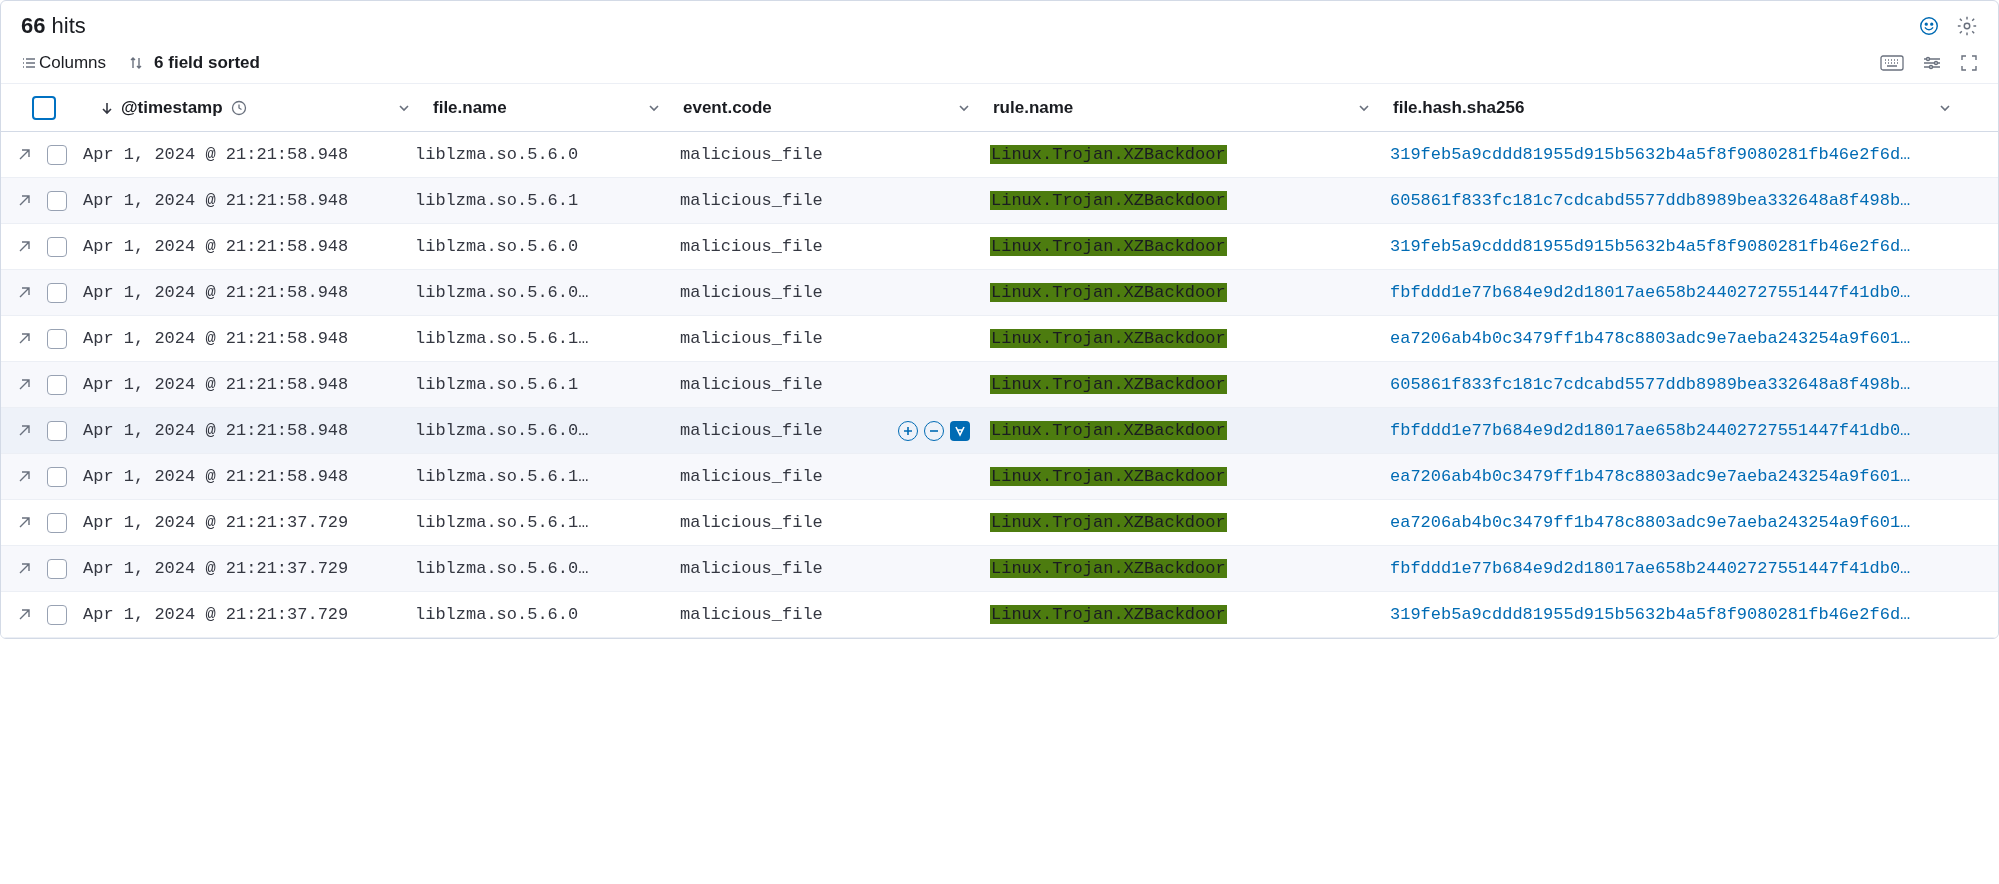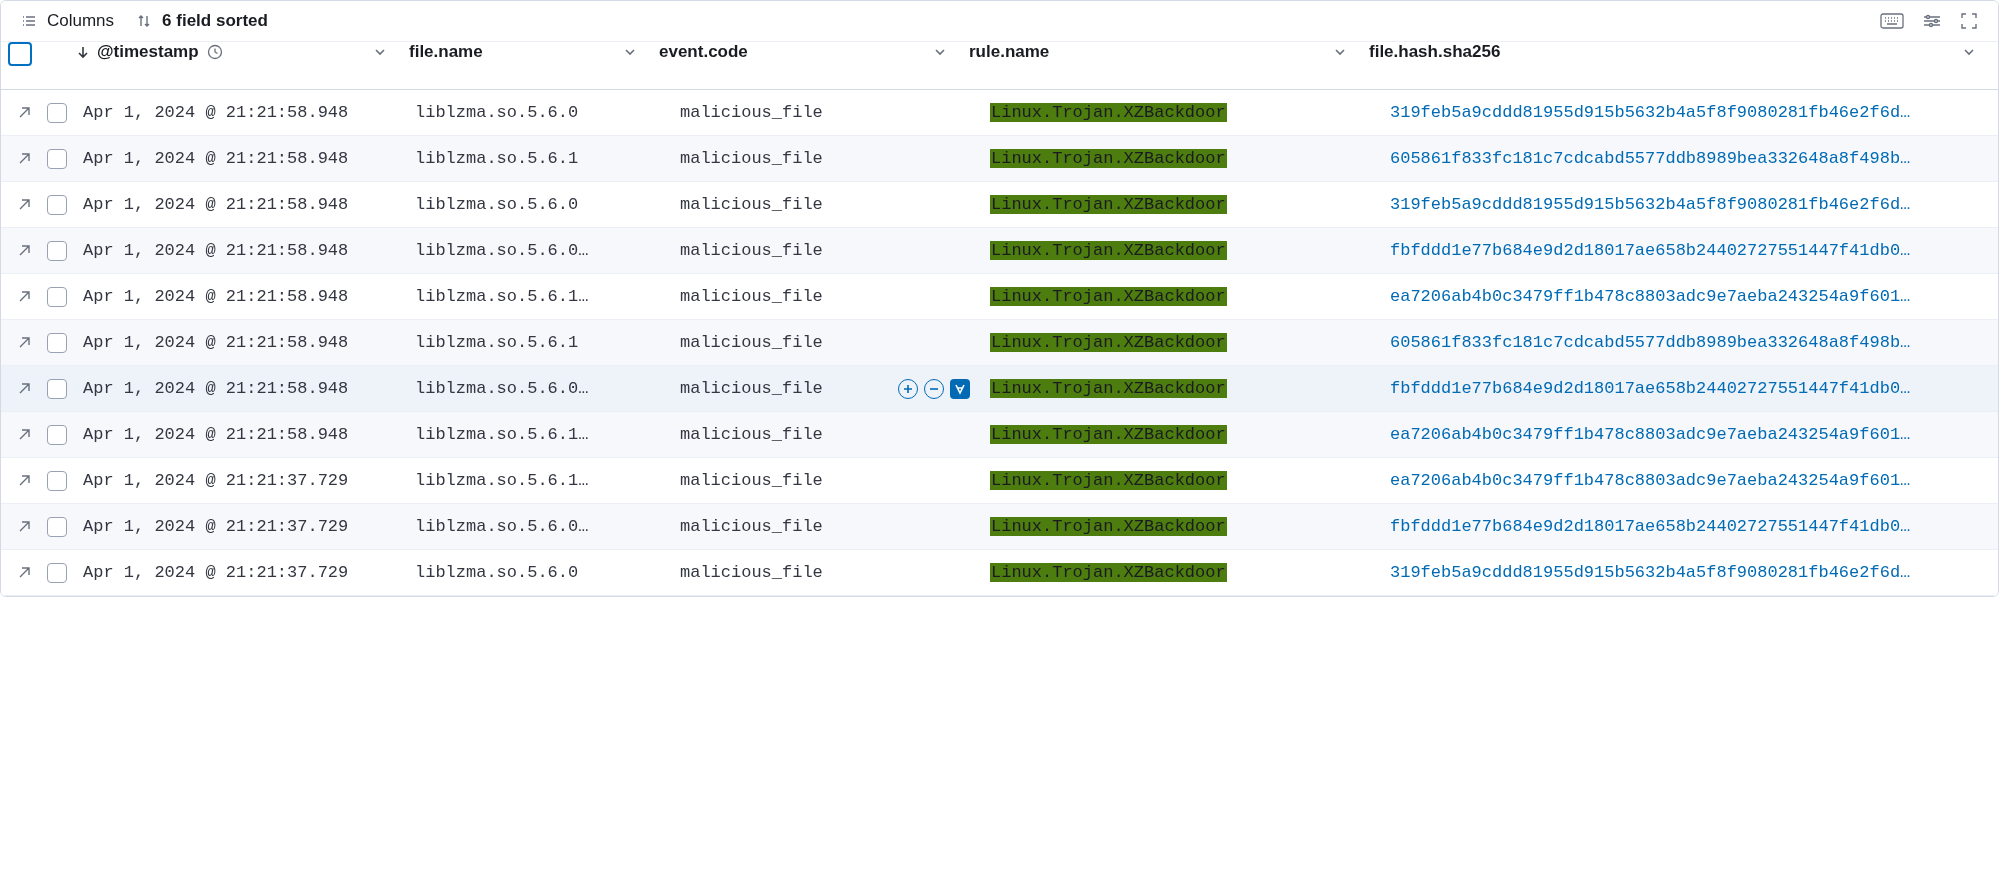--- a/index.html
+++ b/index.html
@@ -9,26 +9,26 @@
 .hits { font-size: 22px; }
 .hits strong { font-weight: 700; }
 .header-icons { display: flex; gap: 16px; align-items: center; }
 .icon-btn { width: 22px; height: 22px; display: flex; align-items: center; justify-content: center; color: #69707d; cursor: pointer; }
 .icon-btn.blue svg { stroke: #006BB4; }
 .tabs { display: flex; gap: 28px; padding: 8px 20px 0 20px; border-bottom: 1px solid #d3dae6; }
 .tab { padding: 10px 2px 12px 2px; font-size: 18px; font-weight: 700; color: #1a1c21; cursor: pointer; border-bottom: 3px solid transparent; margin-bottom: -1px; }
 .tab.active { color: #0071c2; border-bottom-color: #0071c2; }
 .toolbar { display: flex; justify-content: space-between; align-items: center; padding: 10px 20px; background: #fff; border-bottom: 1px solid #eceff5; }
 .toolbar-left { display: flex; align-items: center; gap: 22px; }
-.columns-btn { display: flex; align-items: center; gap: 10px; font-size: 17px; color: #1a1c21; cursor: pointer; }
+.columns-btn { display: flex; align-items: center; gap: 2px; font-size: 17px; color: #1a1c21; cursor: pointer; }
 .sort-info { display: flex; align-items: center; gap: 10px; font-size: 17px; color: #1a1c21; cursor: pointer; }
 .toolbar-right { display: flex; gap: 18px; align-items: center; }
 .tool-icon { color: #69707d; cursor: pointer; display: flex; align-items: center; }
 .table-wrap { width: 100%; }
-.thead { display: flex; align-items: flex-start; height: 48px; border-bottom: 1px solid #d3dae6; padding: 0 0; }
+.thead { display: flex; align-items: center; height: 48px; border-bottom: 1px solid #d3dae6; padding: 0 24px; }
 .th-check { width: 38px; display: flex; justify-content: center; }
 .master-check { width: 24px; height: 24px; border: 2px solid #0071c2; border-radius: 4px; background: #fff; cursor: pointer; }
 .col-expand { width: 30px; }
 .col-check { width: 36px; display: flex; justify-content: center; }
 .th { display: flex; align-items: center; gap: 8px; font-size: 17px; font-weight: 700; color: #1a1c21; padding-right: 12px; }
 .th .chev { margin-left: auto; margin-right: 10px; }
 .col-ts { width: 340px; padding-left: 8px; }
 .col-fname { width: 250px; }
 .col-ecode { width: 310px; }
 .col-rule { width: 400px; }
@@ -55,20 +55,42 @@
 .act.plus { border: 1.5px solid #006BB4; color: #006BB4; border-radius: 50%; }
 .act.minus { border: 1.5px solid #006BB4; color: #006BB4; border-radius: 50%; }
 .act.filter { background: #006BB4; color: #fff; }
 svg { display: block; }
 </style>
 </head>
 <body>
 
 <div class="container">
 
+  <div class="header-row">
+    <div class="hits">
+      <strong>66</strong>
+      <span>hits</span>
+    </div>
+    <div class="header-icons">
+      <div class="icon-btn blue">
+        <svg width="22" height="22" viewBox="0 0 24 24" fill="none" stroke="#0071c2" stroke-width="1.6">
+            <circle cx="12" cy="12" r="9"></circle>
+            <path d="M8 14s1.5 2 4 2 4-2 4-2" stroke-linecap="round"></path>
+            <circle cx="9" cy="10" r="1" fill="#0071c2"></circle>
+            <circle cx="15" cy="10" r="1" fill="#0071c2"></circle>
+          </svg>
+      </div>
+      <div class="icon-btn">
+        <svg width="22" height="22" viewBox="0 0 24 24" fill="none" stroke="#69707d" stroke-width="1.6">
+            <circle cx="12" cy="12" r="3"></circle>
+            <path d="M12 2v3M12 19v3M4.2 4.2l2.1 2.1M17.7 17.7l2.1 2.1M2 12h3M19 12h3M4.2 19.8l2.1-2.1M17.7 6.3l2.1-2.1"></path>
+          </svg>
+      </div>
+    </div>
+  </div>
 
 
   <div class="toolbar">
     <div class="toolbar-left">
       <div class="columns-btn">
         <svg width="16" height="16" viewBox="0 0 16 16" fill="none" stroke="#69707d" stroke-width="1.4">
             <path d="M2 4h1M5 4h9M2 8h1M5 8h9M2 12h1M5 12h9"></path>
           </svg>
         <span>Columns</span>
       </div>

